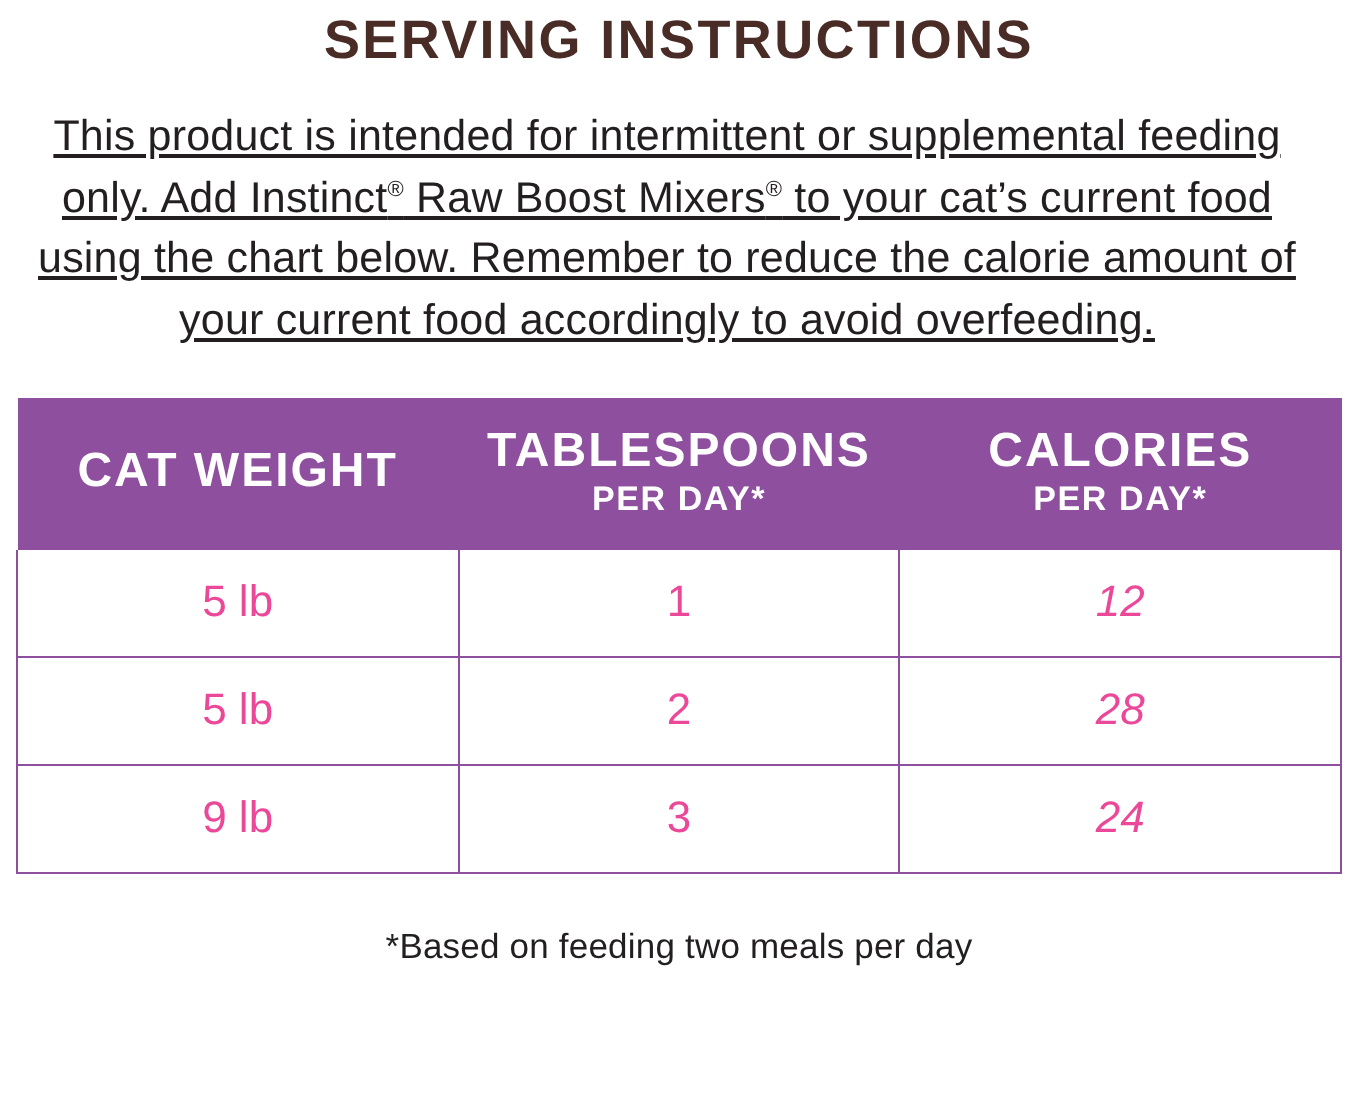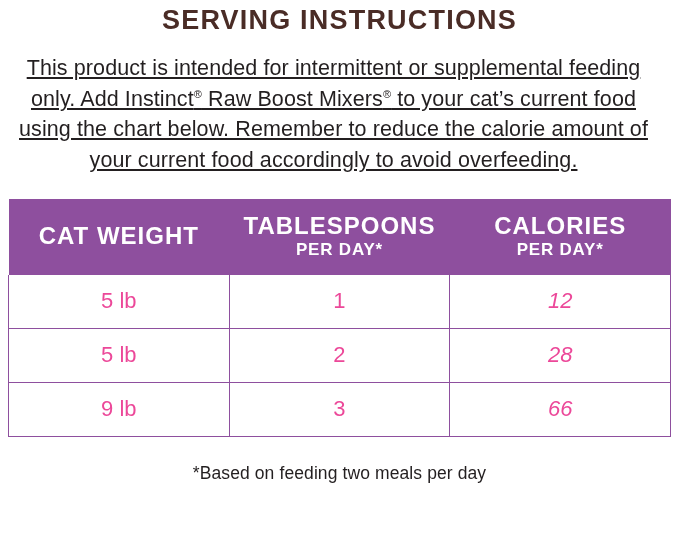--- a/index.html
+++ b/index.html
@@ -132,21 +132,21 @@
           <td>12</td>
         </tr>
         <tr>
           <td>5 lb</td>
           <td>2</td>
           <td>28</td>
         </tr>
         <tr>
           <td>9 lb</td>
           <td>3</td>
-          <td>66</td>
+          <td>24</td>
         </tr>
       </tbody>
     </table>
   </div>
 
   <p class="footnote">*Based on feeding two meals per day</p>
 
 </div>
 
 </body></html>

